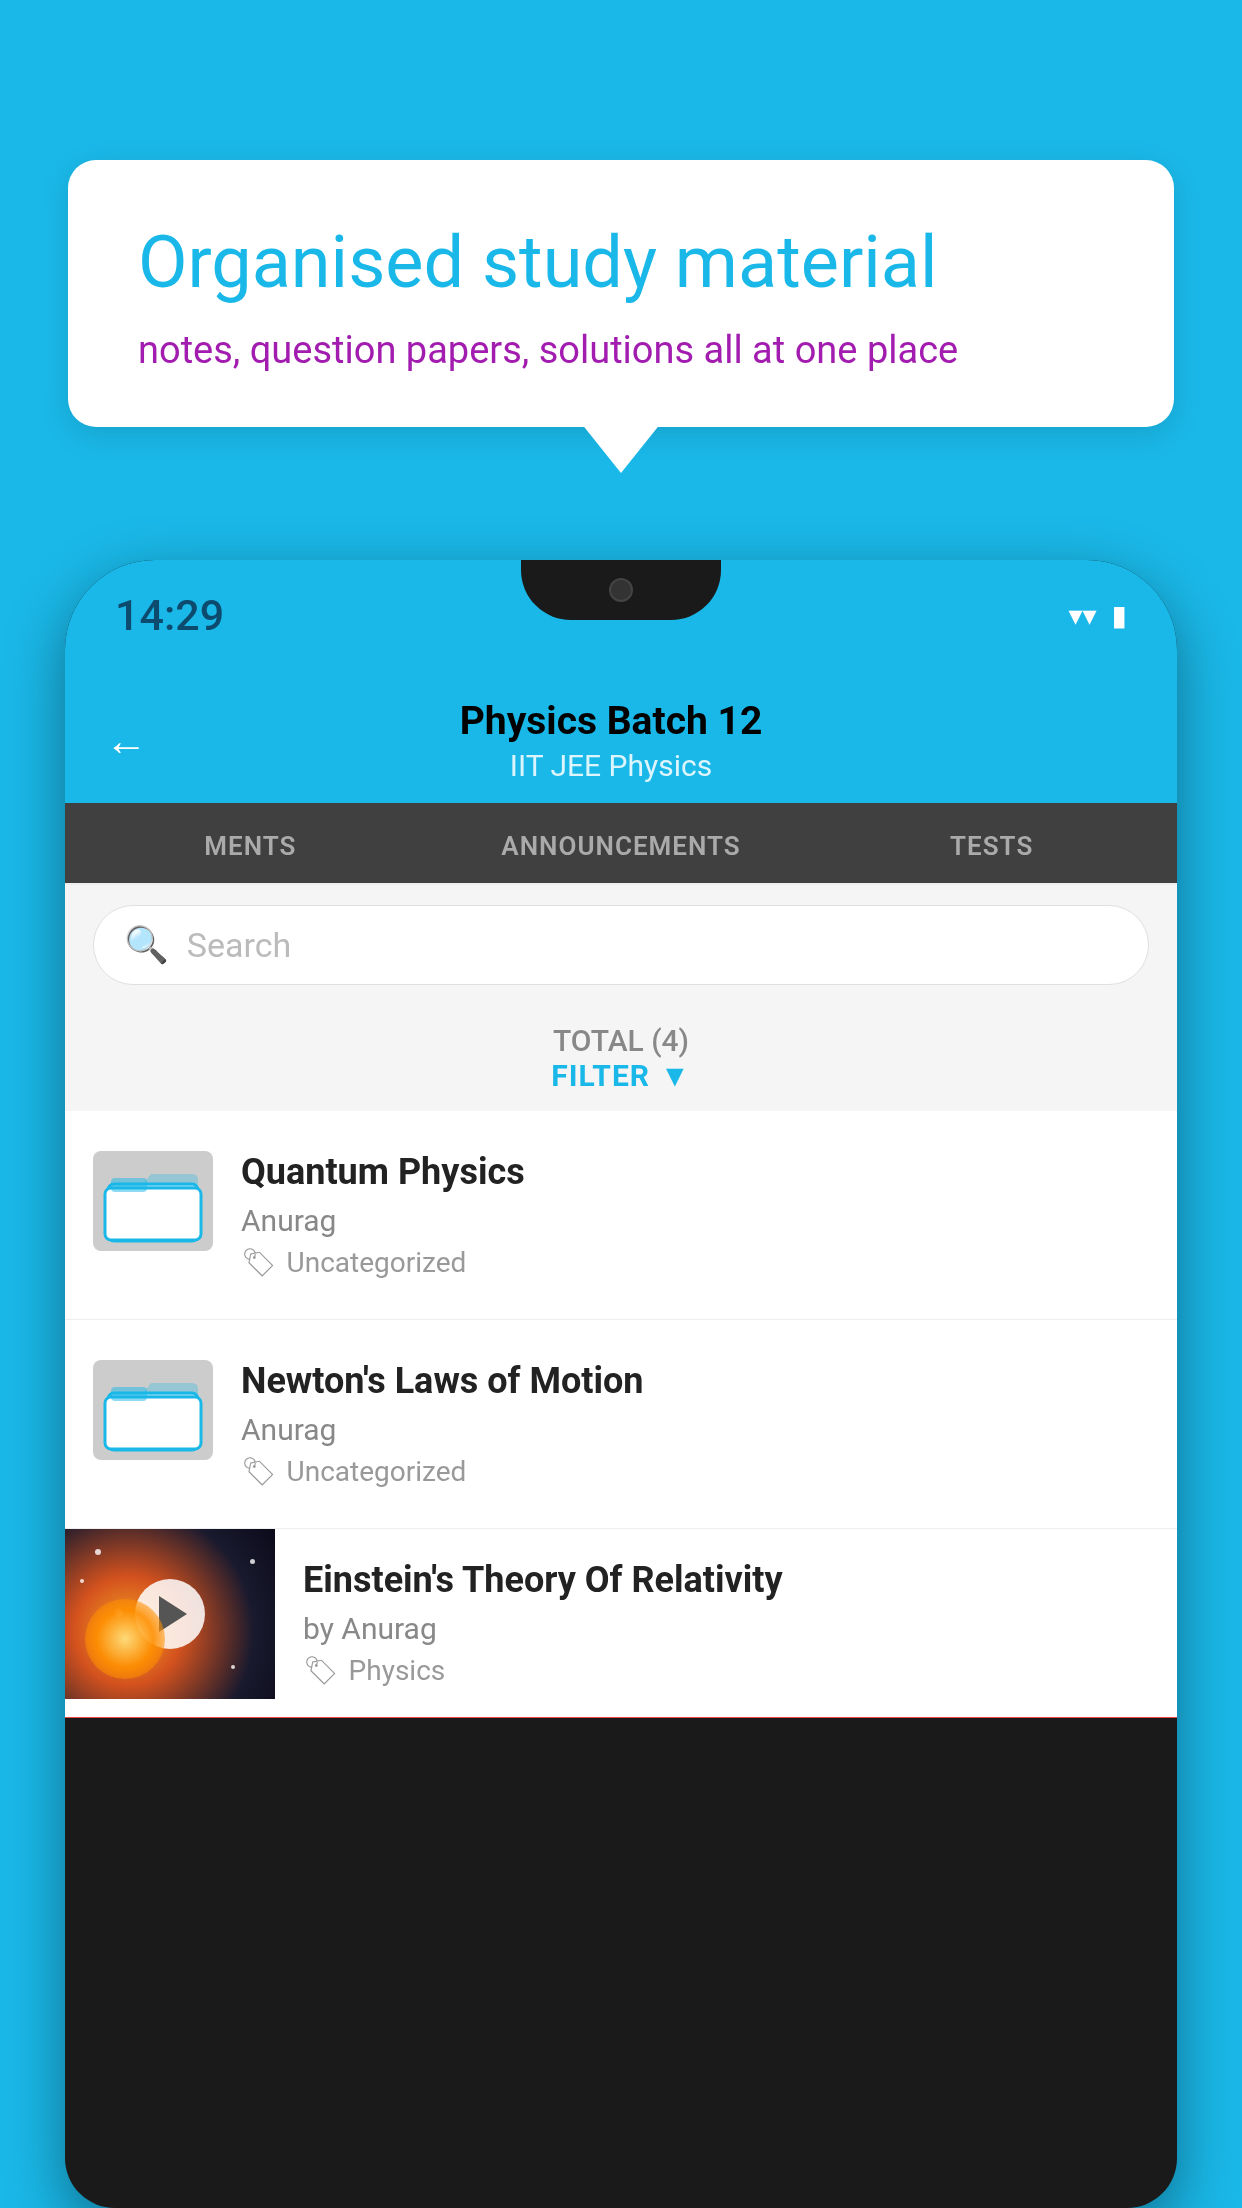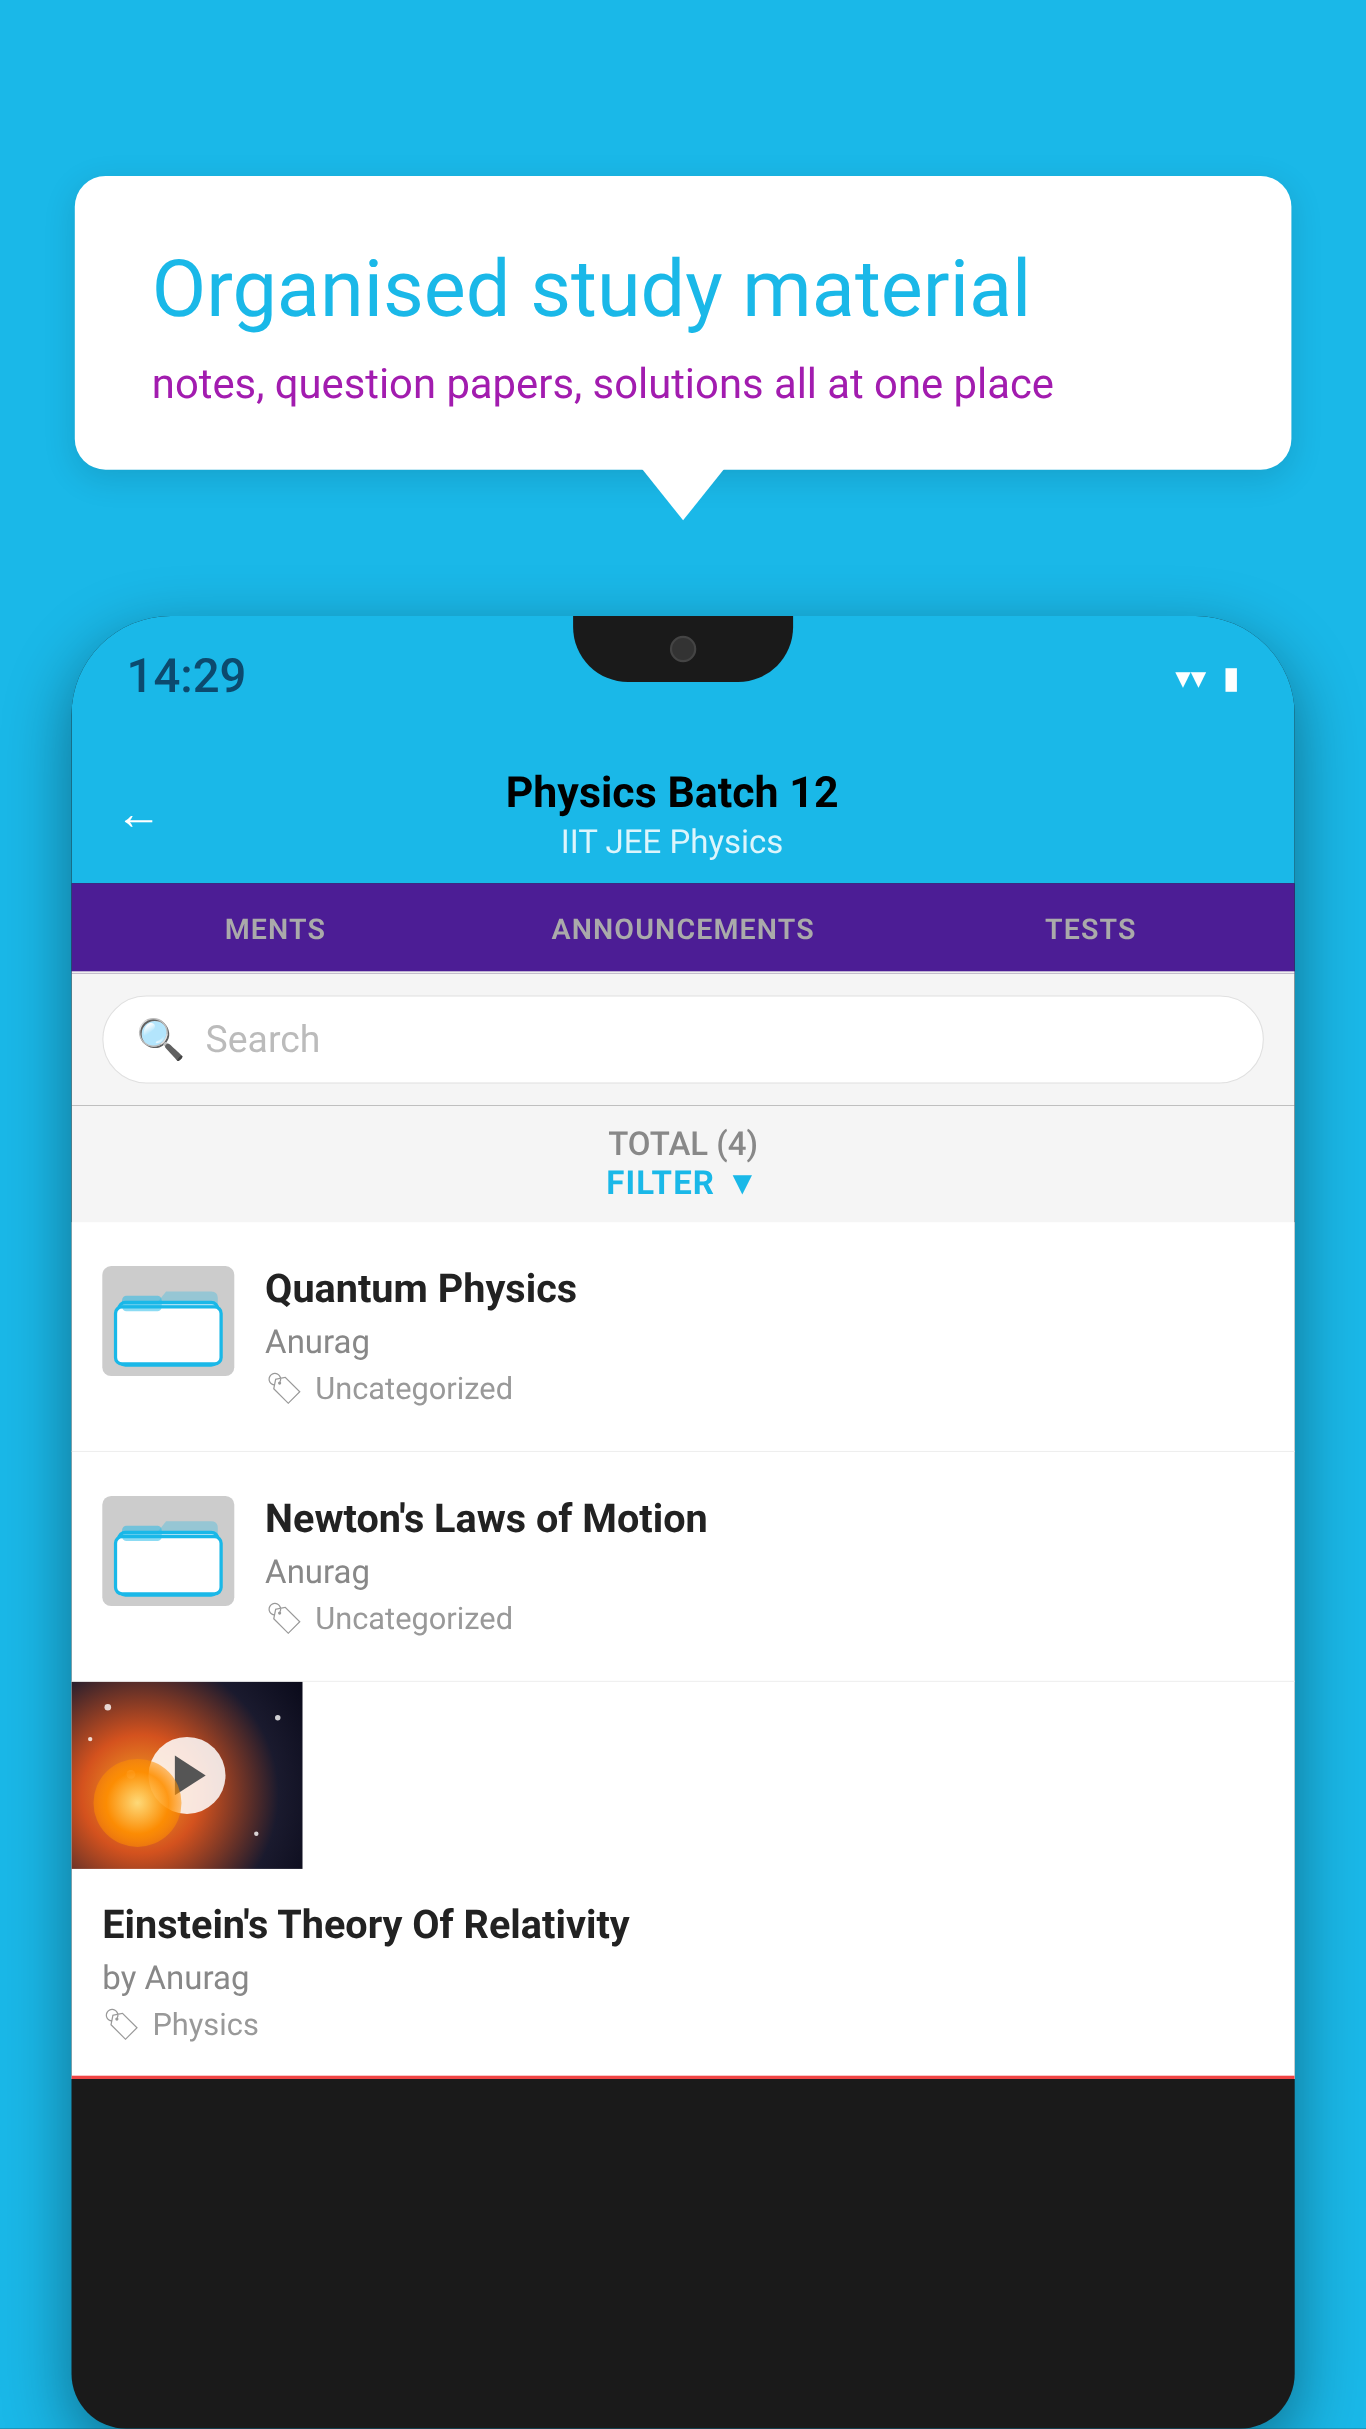--- a/index.html
+++ b/index.html
@@ -144,21 +144,21 @@
     }
 
     .app-header-subtitle {
       color: rgba(255,255,255,0.85);
       font-size: 30px;
       margin-top: 4px;
     }
 
     
     .tabs {
-      background: #4c1d95;
+      background: #404040;
       display: flex;
       border-bottom: 2px solid #eee;
     }
 
     .tab {
       flex: 1;
       text-align: center;
       padding: 28px 10px 22px 10px;
       font-size: 26px;
       font-weight: 600;
@@ -285,23 +285,22 @@
       gap: 10px;
       color: #999;
       font-size: 28px;
     }
 
     
     .video-item-with-thumb {
       display: flex;
       align-items: flex-start;
       padding: 0;
-      border-bottom: 3px solid #ef4444;
-      background: #fff;
-      flex-direction: column;
+      border-bottom: 1px solid #ef4444;
+      background: #fff;
     }
 
     .thumb-image {
       width: 210px;
       height: 170px;
       flex-shrink: 0;
       background: radial-gradient(circle at 30% 60%, #f5a623 0%, #d4521e 30%, #1a1a2e 70%, #0a0a1a 100%);
       position: relative;
       display: flex;
       align-items: center;

